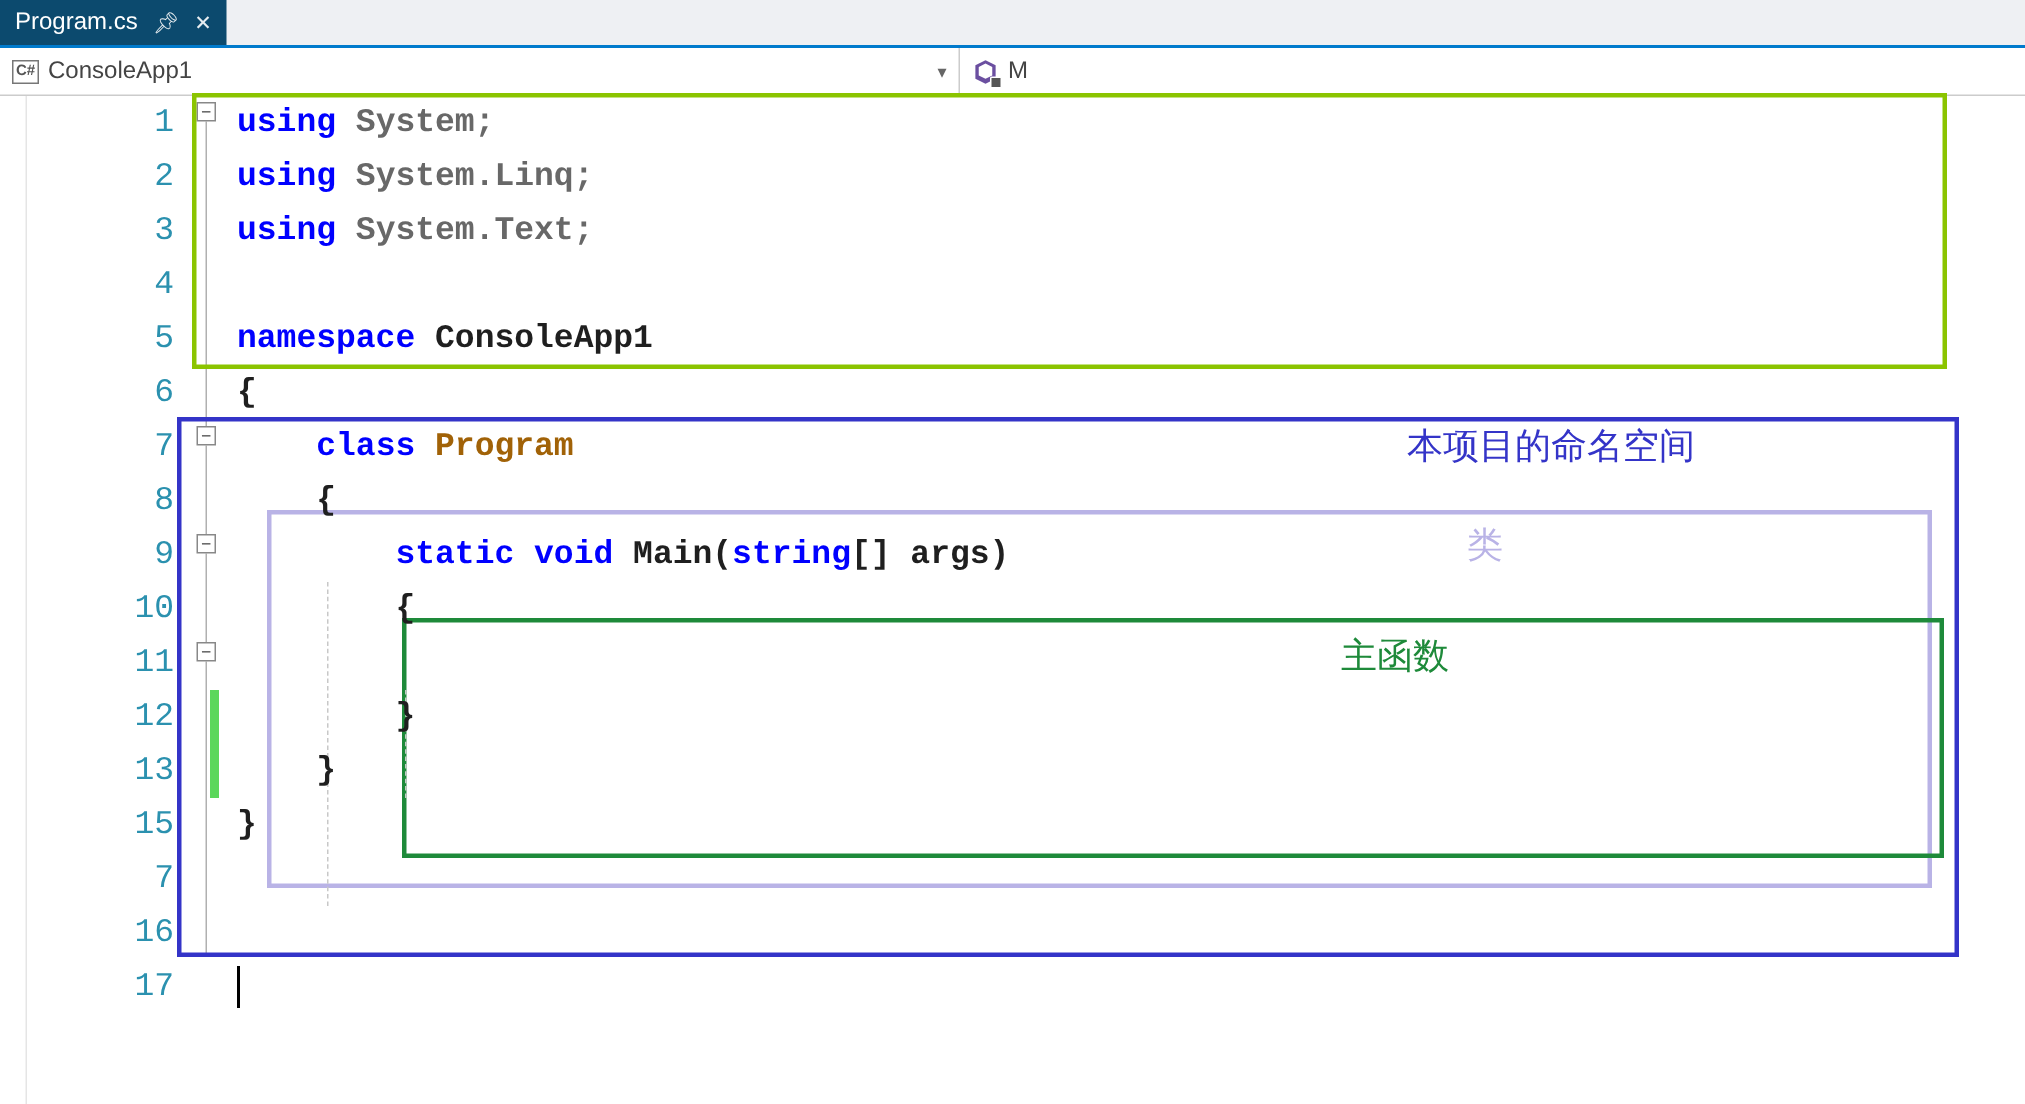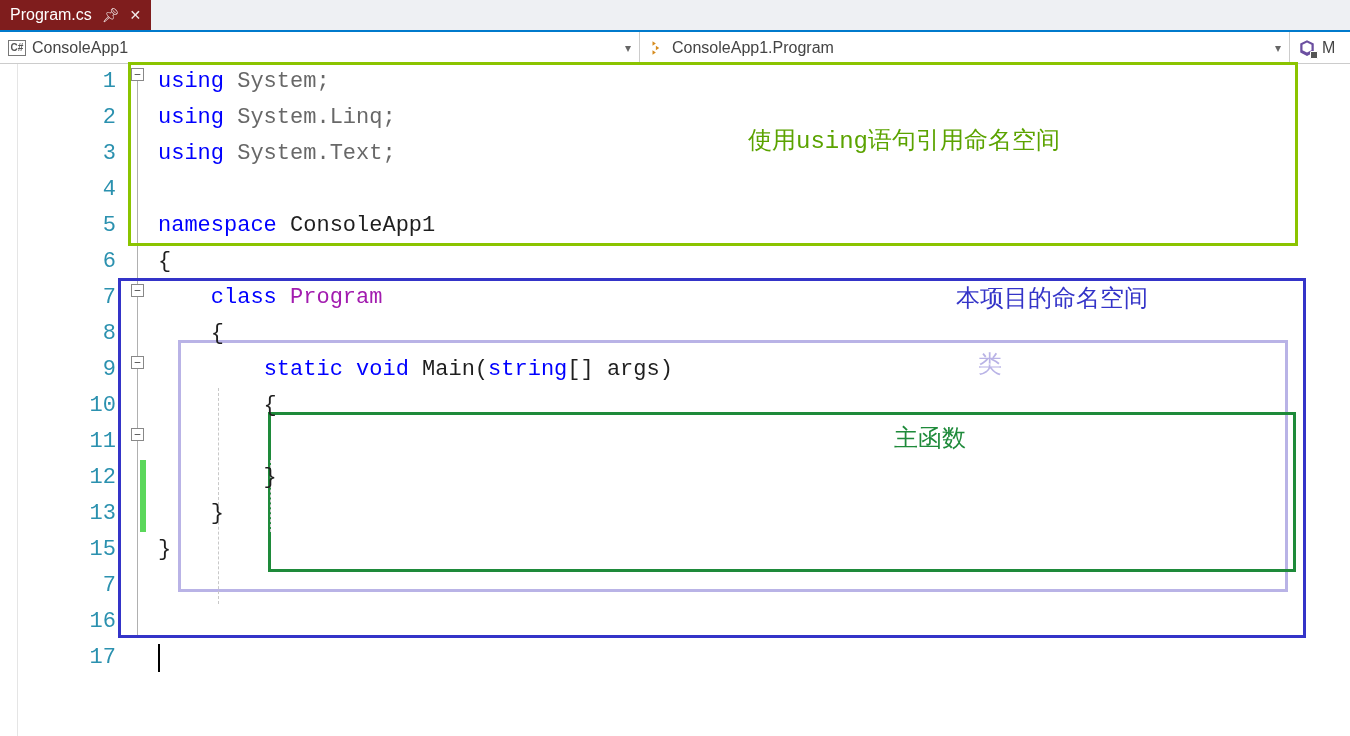--- a/index.html
+++ b/index.html
@@ -11,21 +11,21 @@
     overflow: hidden;
   }
   .tab-bar {
     height: 32px;
     background: #eef0f3;
     border-bottom: 2px solid #007acc;
     display: flex;
     align-items: stretch;
   }
   .tab {
-    background: #7f1d1d;
+    background: #0c4a6e;
     color: #fff;
     display: flex;
     align-items: center;
     padding: 0 10px;
     font-size: 16px;
     gap: 10px;
   }
   .tab .pin, .tab .close { font-size: 14px; cursor: pointer; opacity: .9; }
   .nav-bar {
     height: 32px;
@@ -122,23 +122,24 @@
     line-height: 36px;
   }
   .code-lines {
     position: absolute;
     left: 0; top: 0; right: 0;
   }
   .code-line {
     height: 36px;
     white-space: pre;
     color: #1f1f1f;
+    font-weight: bold;
   }
   .kw { color: #0000ff; }
-  .type { color: #a21caf; }
+  .type { color: #a16207; }
   .plain { color: #1f1f1f; }
   .gray { color: #686868; }
 
   .outline-vline {
     position: absolute;
     left: 9px;
     width: 1px;
     background: #b0b0b0;
   }
   .fold-box {
@@ -189,28 +190,20 @@
     <span>Program.cs</span>
     <span class="pin">📌︎</span>
     <span class="close">✕</span>
   </div>
 </div>
 
 <div class="nav-bar">
   <div class="nav-cell nav-proj dropdown">
     <span class="csharp-badge">C#</span>
     <span>ConsoleApp1</span>
-  </div>
-  <div class="nav-cell nav-class dropdown">
-    <span class="class-icon">
-      <svg viewBox="0 0 16 16" width="18" height="18">
-          <path fill="currentColor" d="M4 2l3 2-3 2V2zm3 4l3 2-3 2V6zm-3 4l3 2-3 2v-4z"></path>
-        </svg>
-    </span>
-    <span>ConsoleApp1.Program</span>
   </div>
   <div class="nav-cell nav-member">
     <span class="cube-icon">
       <svg viewBox="0 0 16 16" width="18" height="18">
           <path fill="currentColor" d="M8 1l6 3v8l-6 3-6-3V4l6-3zm0 2L4 5v5l4 2 4-2V5L8 3z"></path>
         </svg>
       <span class="lock-badge"></span>
     </span>
     <span>M</span>
   </div>
@@ -245,24 +238,23 @@
     <div class="outline-vline" style="top:12px; height:560px;"></div>
     <div class="fold-box" style="top:4px;">−</div>
     <div class="fold-box" style="top:220px;">−</div>
     <div class="fold-box" style="top:292px;">−</div>
     <div class="fold-box" style="top:364px;">−</div>
   </div>
 
   <div class="code-area">
 
     <div class="anno-box box-using" style="left:-30px; top:-2px; width:1170px; height:184px;"></div>
-    <div class="anno-label lbl-using" style="left:590px; top:60px;">使用using语句引用命名空间</div>
 
     <div class="anno-box box-ns" style="left:-40px; top:214px; width:1188px; height:360px;"></div>
-    <div class="anno-label lbl-ns" style="left:780px; top:218px;margin-left:18px;">本项目的命名空间</div>
+    <div class="anno-label lbl-ns" style="left:780px; top:218px;">本项目的命名空间</div>
 
     <div class="anno-box box-class" style="left:20px; top:276px; width:1110px; height:252px;"></div>
     <div class="anno-label lbl-class" style="left:820px; top:284px;">类</div>
 
     <div class="anno-box box-main" style="left:110px; top:348px; width:1028px; height:160px;"></div>
     <div class="anno-label lbl-main" style="left:736px; top:358px;">主函数</div>
 
     <div class="indent-guide" style="left:60px; top:324px; height:216px;"></div>
     <div class="indent-guide" style="left:112px; top:396px; height:72px;"></div>
 

